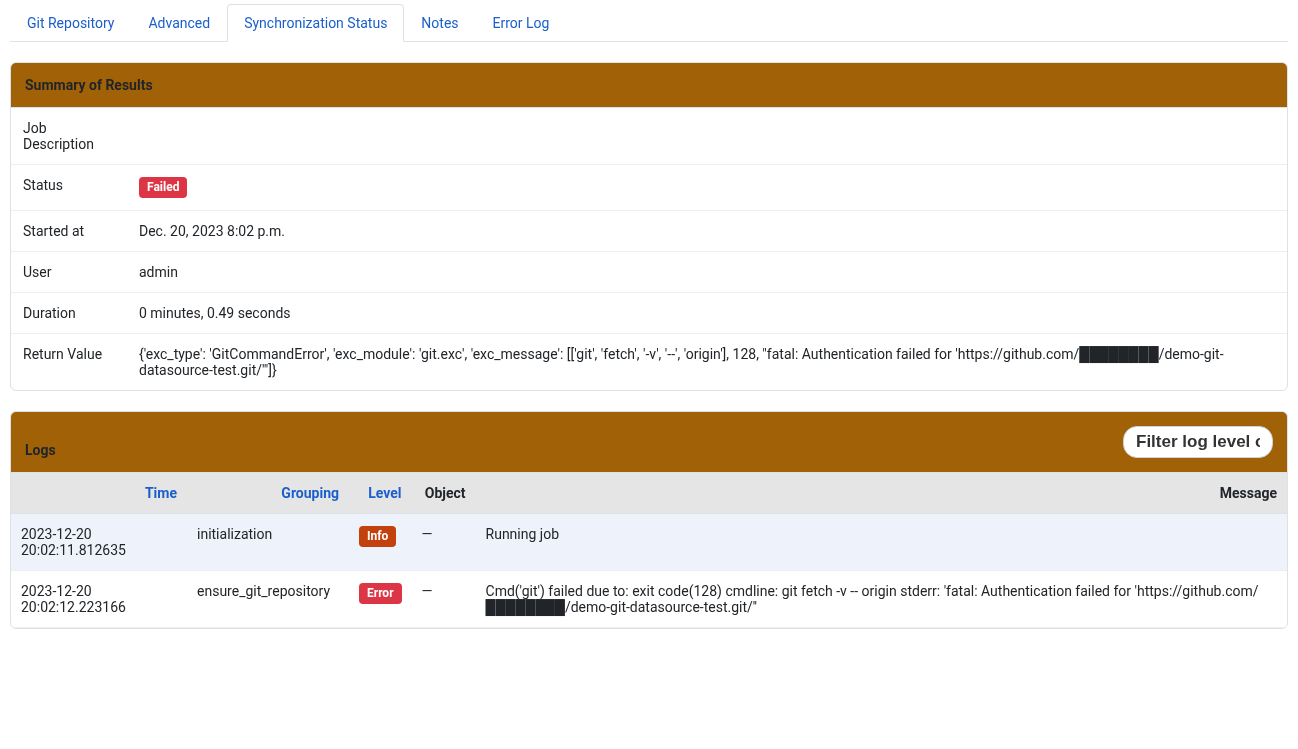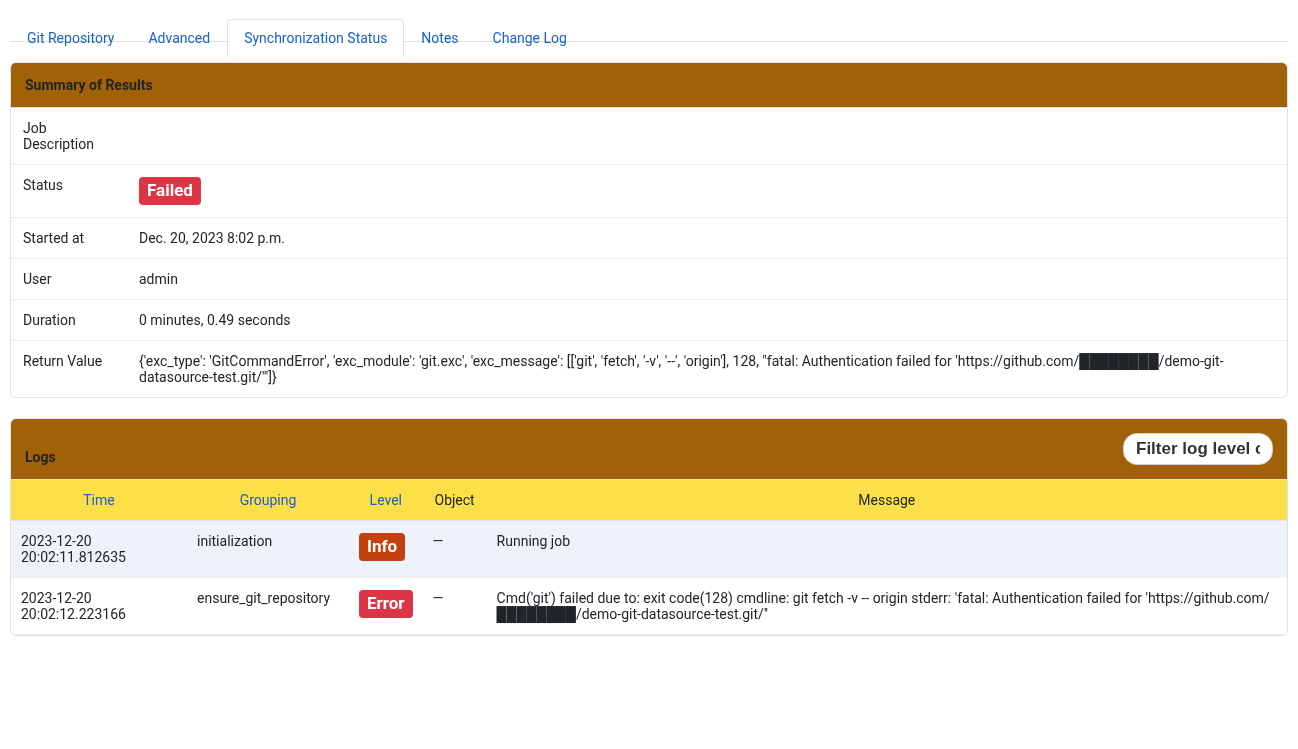--- a/index.html
+++ b/index.html
@@ -18,21 +18,21 @@
     }
     .tab {
       padding: 10px 16px;
       color: #1a5fcc;
       cursor: pointer;
       border: 1px solid transparent;
       border-top-left-radius: 4px;
       border-top-right-radius: 4px;
       text-decoration: none;
       position: relative;
-      top: 15px;
+      top: 0;
       margin-bottom: -1px;
     }
     .tab.active {
       color: #1a5fcc;
       background: #fff;
       border-color: #dee2e6 #dee2e6 #fff;
     }
     .panel {
       border: 1px solid #dee2e6;
       border-radius: 6px;
@@ -58,21 +58,21 @@
       flex: 0 0 116px;
       color: #212529;
     }
     .summary-value {
       flex: 1;
       color: #212529;
       word-break: break-word;
     }
     .badge {
       display: inline-block;
-      font-size: 17px;
+      font-size: 12px;
       font-weight: 700;
       padding: 2px 8px;
       border-radius: 4px;
       color: #fff;
       line-height: 1.4;
     }
     .badge-danger { background: #dc3545; }
     .badge-info { background: #c2410c; }
     .badge-error { background: #dc3545; }
     .filter-input {
@@ -81,24 +81,24 @@
       border: 1px solid #ced4da;
       border-radius: 14px;
       background: #fff;
       width: 150px;
       color: #333;
       font-weight: 700;
     }
     .filter-input::placeholder { color: #333; font-weight: 700; }
     .logs-table { width: 100%; border-collapse: collapse; }
     .logs-table thead th {
-      background: #fde047;
-      text-align: center;
+      background: #e5e5e5;
+      text-align: right;
       padding: 12px 10px;
-      font-weight: 400;
+      font-weight: 700;
       color: #1a5fcc;
       border-bottom: 1px solid #dee2e6;
       cursor: pointer;
     }
     .logs-table thead th.nosort { color: #212529; cursor: default; }
     .logs-table tbody td {
       padding: 12px 10px;
       vertical-align: top;
       border-bottom: 1px solid #eceeef;
     }
@@ -109,21 +109,21 @@
     .col-object { width: 64px; }
   </style>
 </head>
 <body>
 
 <div class="tabs">
   <a class="tab">Git Repository</a>
   <a class="tab">Advanced</a>
   <a class="tab active">Synchronization Status</a>
   <a class="tab">Notes</a>
-  <a class="tab">Change Log</a>
+  <a class="tab">Error Log</a>
 </div>
 
 <div class="panel">
   <div class="panel-header">
     <span>Summary of Results</span>
   </div>
   <div class="summary-row" style="display:block;">
     <div class="summary-label">Job</div>
     <div class="summary-label">Description</div>
   </div>

